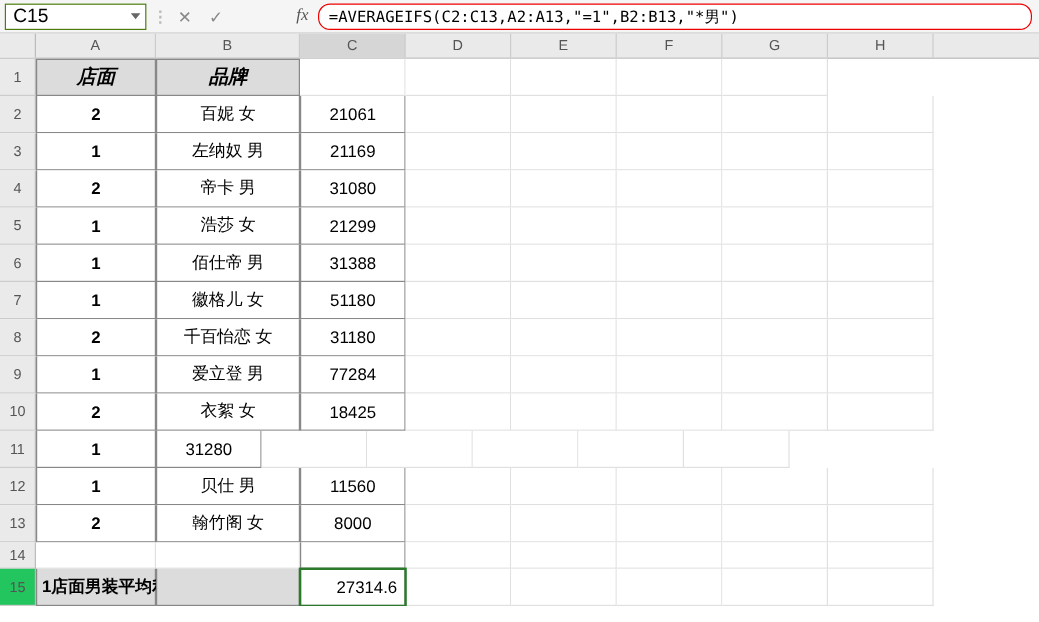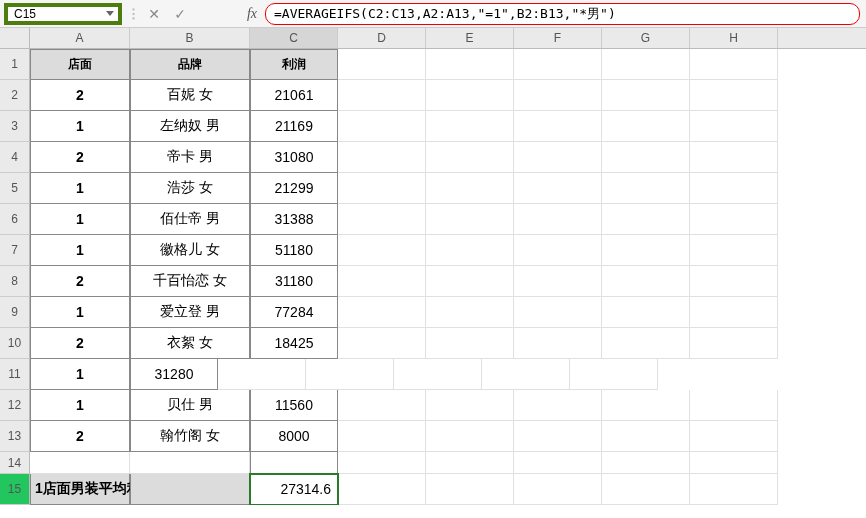--- a/index.html
+++ b/index.html
@@ -15,27 +15,27 @@
       display: flex;
       align-items: center;
       height: 28px;
       border-bottom: 1px solid #ccc;
       background: #f5f5f5;
     }
     .name-box {
       width: 118px;
       height: 22px;
       background: #fff;
-      border: 4px solid #4d7c0f;
+      border: 1px solid #4d7c0f;
       display: flex;
       align-items: center;
       justify-content: space-between;
       padding: 0 4px 0 6px;
       margin: 0 4px;
-      font-size: 12px;
+      font-size: 16px;
     }
     .name-box .arrow {
       width: 0; height: 0;
       border-left: 4px solid transparent;
       border-right: 4px solid transparent;
       border-top: 5px solid #666;
     }
     .fb-divider {
       width: 3px;
       height: 22px;
@@ -134,22 +134,23 @@
       border-right: 1px solid #e0e0e0;
       border-bottom: 1px solid #e0e0e0;
       font-size: 14px;
       background: #fff;
       position: relative;
       overflow: visible;
     }
     .hdr {
       background: #dcdcdc;
       font-weight: bold;
-      font-size: 12px;
+      font-size: 16px;
       border: 1px solid #888;
+      font-style: italic;
     }
     .tb {
       border-left: 1px solid #888;
       border-right: 1px solid #888;
       border-bottom: 1px solid #888;
     }
     .tb-top { border-top: 1px solid #888; }
     .bold { font-weight: bold; }
     .left { justify-content: flex-start; padding-left: 4px; }
     .right { justify-content: flex-end; padding-right: 6px; }
@@ -195,21 +196,20 @@
     <div class="col-h wRest">E</div>
     <div class="col-h wRest">F</div>
     <div class="col-h wRest">G</div>
     <div class="col-h wRest">H</div>
   </div>
 
   <div class="row">
     <div class="row-h">1</div>
     <div class="cell wA hdr tb-top">店面</div>
     <div class="cell wB hdr tb-top">品牌</div>
-    <div class="cell wC hdr tb-top">利润</div>
     <div class="cell wRest"></div>
     <div class="cell wRest"></div>
     <div class="cell wRest"></div>
     <div class="cell wRest"></div>
     <div class="cell wRest"></div>
   </div>
 
   <div class="row">
     <div class="row-h">2</div>
     <div class="cell wA tb bold">2</div>

